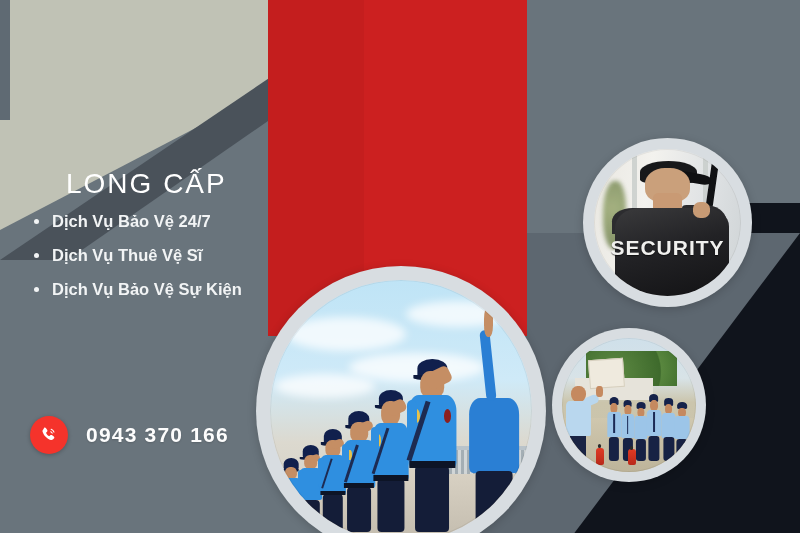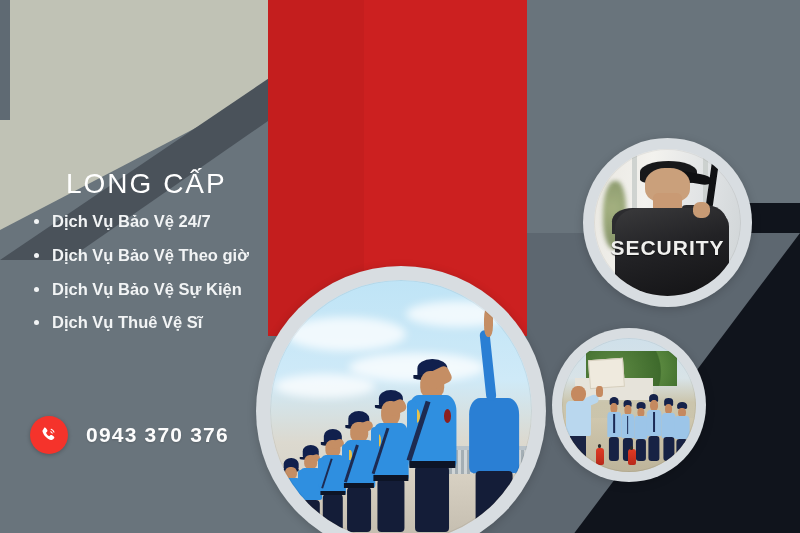--- a/index.html
+++ b/index.html
@@ -236,41 +236,37 @@
 
   <div class="heading-cungcap">LONG CẤP</div>
 
   <ul class="svc-list">
     <li>
       <span class="dot"></span>
       <span>Dịch Vụ Bảo Vệ 24/7</span>
     </li>
     <li>
       <span class="dot"></span>
-      <span>Dịch Vụ Bảo Vệ Theo giờ</span>
+      <span>Dịch Vụ Thuê Vệ Sĩ</span>
     </li>
     <li>
       <span class="dot"></span>
       <span>Dịch Vụ Bảo Vệ Sự Kiện</span>
-    </li>
-    <li>
-      <span class="dot"></span>
-      <span>Dịch Vụ Thuê Vệ Sĩ</span>
     </li>
   </ul>
 
   <div class="phone-block">
     <div class="phone-circle">
       <svg width="20" height="20" viewBox="0 0 24 24" aria-hidden="true">
         <path fill="#ffffff" d="M6.2 3.4c.6-.5 1.5-.4 2 .3l1.7 2.4c.4.6.3 1.4-.2 1.9l-1 .9c-.2.2-.3.5-.2.8.5 1.3 1.9 2.8 3.3 3.6.3.2.6.1.8-.1l.9-.9c.5-.5 1.3-.6 1.9-.2l2.4 1.6c.7.5.8 1.5.3 2.1l-1.2 1.4c-.7.8-1.8 1.1-2.8.8-2.3-.7-4.4-2.1-6.1-3.8-1.7-1.7-3-3.8-3.7-6-.3-1 0-2.1.8-2.8z"></path>
         <path fill="none" stroke="#ffffff" stroke-width="1.3" stroke-linecap="round" d="M14.6 5.1c1.6.5 2.9 1.8 3.4 3.4"></path>
         <path fill="none" stroke="#ffffff" stroke-width="1.3" stroke-linecap="round" d="M14.1 8.1c.8.3 1.4.9 1.7 1.7"></path>
       </svg>
     </div>
-    <div class="phone-number">0943 370 376</div>
+    <div class="phone-number">0943 370 166</div>
   </div>
 
   <div class="photo photo-main">
     <div class="inner">
       <div class="art-salute">
         <div class="cloud" style="left:6%;top:14%;width:46%;height:13%;"></div>
         <div class="cloud" style="left:30%;top:28%;width:52%;height:11%;"></div>
         <div class="cloud" style="left:2%;top:36%;width:38%;height:9%;"></div>
         <div class="cloud" style="left:52%;top:8%;width:40%;height:10%;"></div>
         <div class="ground"></div>

